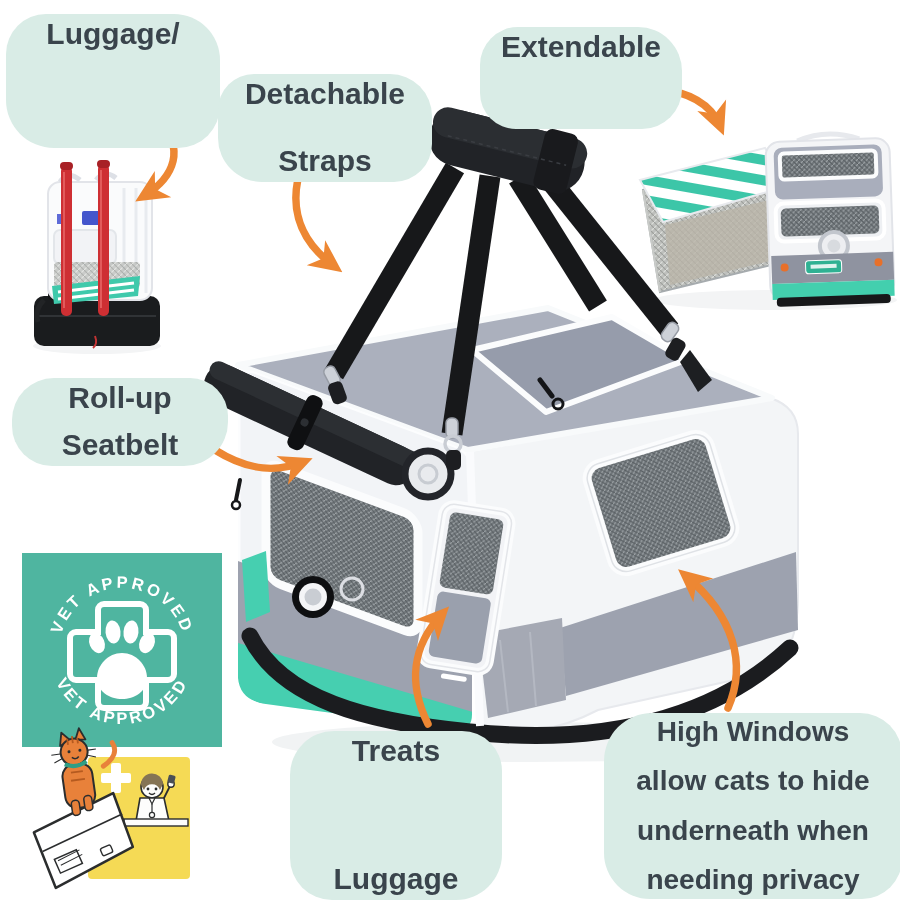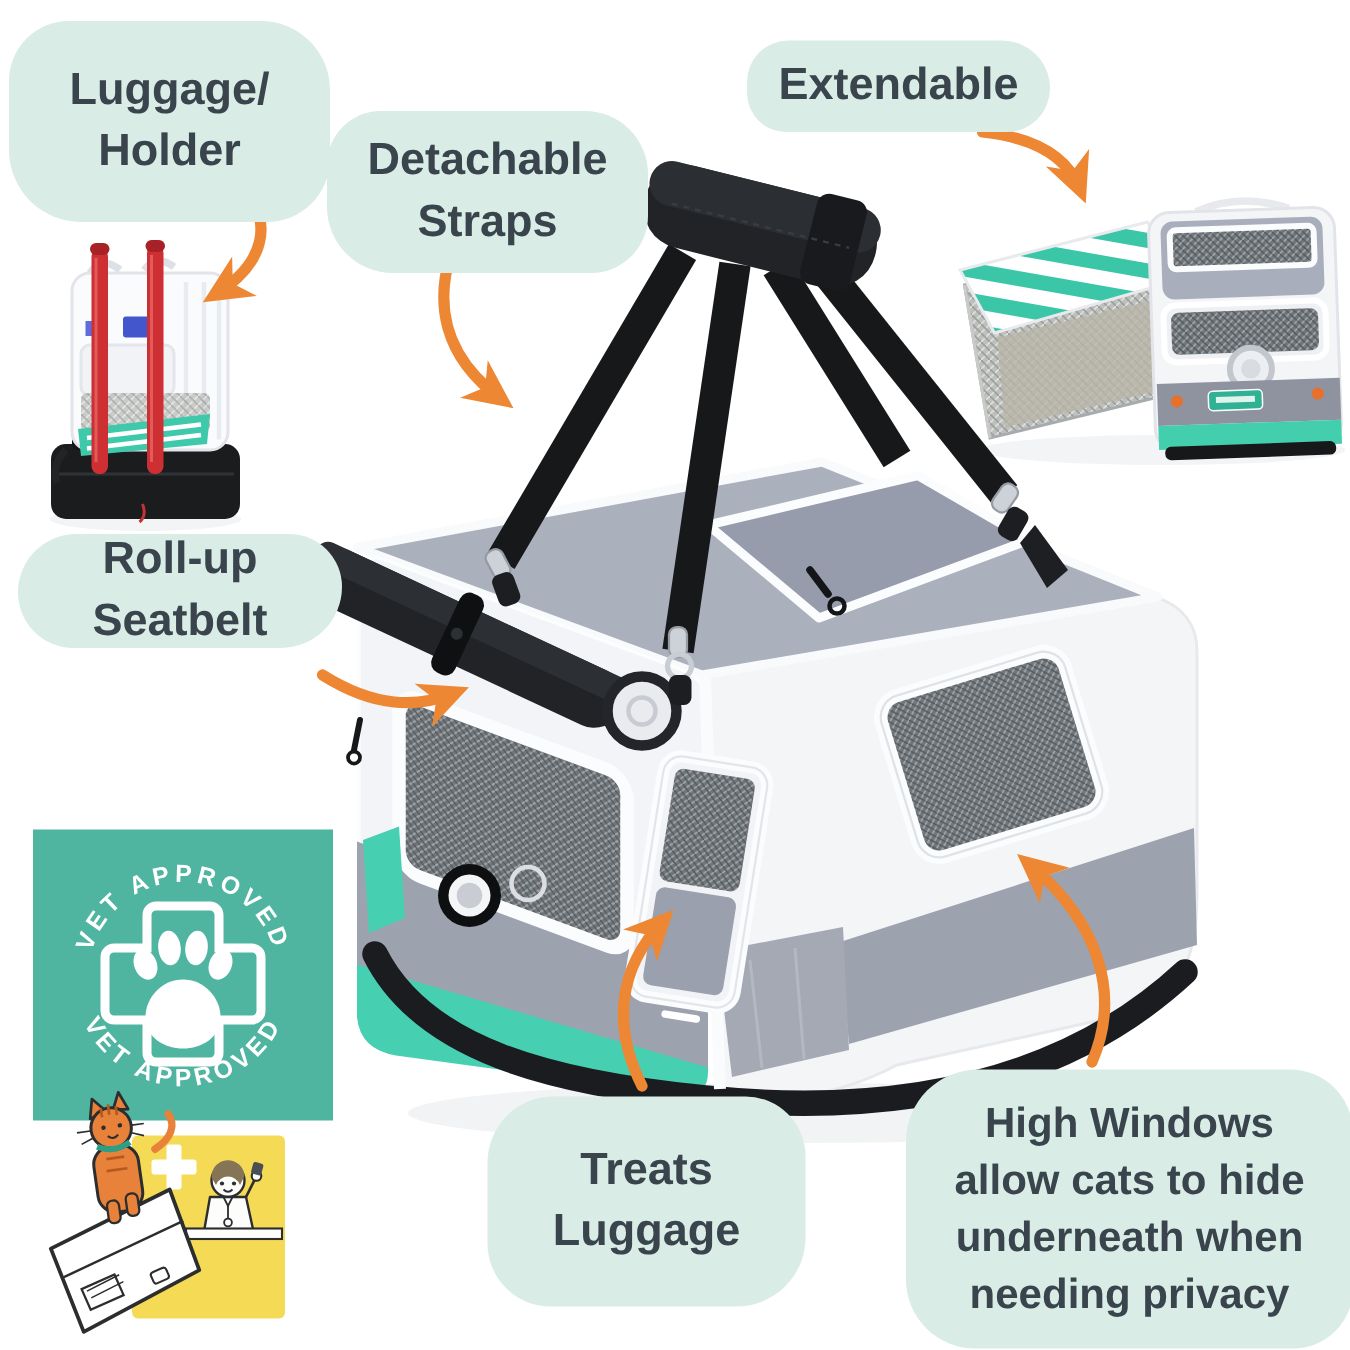--- a/index.html
+++ b/index.html
@@ -1,27 +1,27 @@
 <!DOCTYPE html>
 <html><head>
 <meta charset="utf-8">
 <style>
   html,body{margin:0;padding:0;background:#ffffff;}
   .canvas{position:relative;width:900px;height:900px;background:#ffffff;overflow:hidden;
           font-family:"Liberation Sans",sans-serif;}
   .art{position:absolute;left:0;top:0;width:900px;height:900px;}
   .label{position:absolute;background:#d9ece6;color:#3a444c;font-weight:bold;
-         text-align:center;display:flex;flex-direction:column;justify-content:center;
+         text-align:center;display:flex;flex-direction:column;justify-content:space-between;
          font-size:30px;line-height:1.36;z-index:5;}
   .label span{display:block;}
   #lbl-luggage {left:6px;  top:14px; width:214px;height:134px;border-radius:40px 46px 42px 48px;}
   #lbl-straps  {left:218px;top:74px; width:214px;height:108px; border-radius:36px 42px 38px 44px;}
-  #lbl-awning  {left:498px;top:27px; width:202px;height:61px; border-radius:38px 44px 40px 36px;}
-  #lbl-curtains{left:12px; top:356px;width:216px;height:76px; border-radius:42px 38px 44px 40px;}
-  #lbl-treats  {left:290px;top:731px;width:212px;height:140px;border-radius:44px 40px 46px 42px;margin-left:35px;}
+  #lbl-awning  {left:480px;top:27px; width:202px;height:102px; border-radius:38px 44px 40px 36px;}
+  #lbl-curtains{left:12px; top:378px;width:216px;height:88px; border-radius:42px 38px 44px 40px;}
+  #lbl-treats  {left:290px;top:731px;width:212px;height:169px;border-radius:44px 40px 46px 42px;}
   #lbl-high    {left:604px;top:713px;width:298px;height:186px;border-radius:48px 42px 40px 46px;font-size:28px;}
   .arcText{font-family:"Liberation Sans",sans-serif;font-weight:bold;font-size:16.5px;
            fill:#ffffff;letter-spacing:3px;}
 </style>
 </head>
 <body>
 
 <div class="canvas">
 
 <svg class="art" viewBox="0 0 900 900">
@@ -256,21 +256,20 @@
     <path d="M303,162 C288,202 296,238 334,266" marker-end="url(#ah)"></path>
     <path d="M655,88 C692,92 712,106 720,126" marker-end="url(#ah)"></path>
     <path d="M215,450 C250,472 278,472 303,462" marker-end="url(#ah)"></path>
     <path d="M428,724 C408,684 412,646 442,614" marker-end="url(#ah)"></path>
     <path d="M728,708 C747,664 734,616 686,576" marker-end="url(#ah)"></path>
   </g>
 </svg>
 
 <div class="label" id="lbl-luggage">
   <span>Luggage/</span>
-  <span>Holder</span>
 </div>
 
 <div class="label" id="lbl-straps">
   <span>Detachable</span>
   <span>Straps</span>
 </div>
 
 <div class="label" id="lbl-awning">
   <span>Extendable</span>
 </div>

